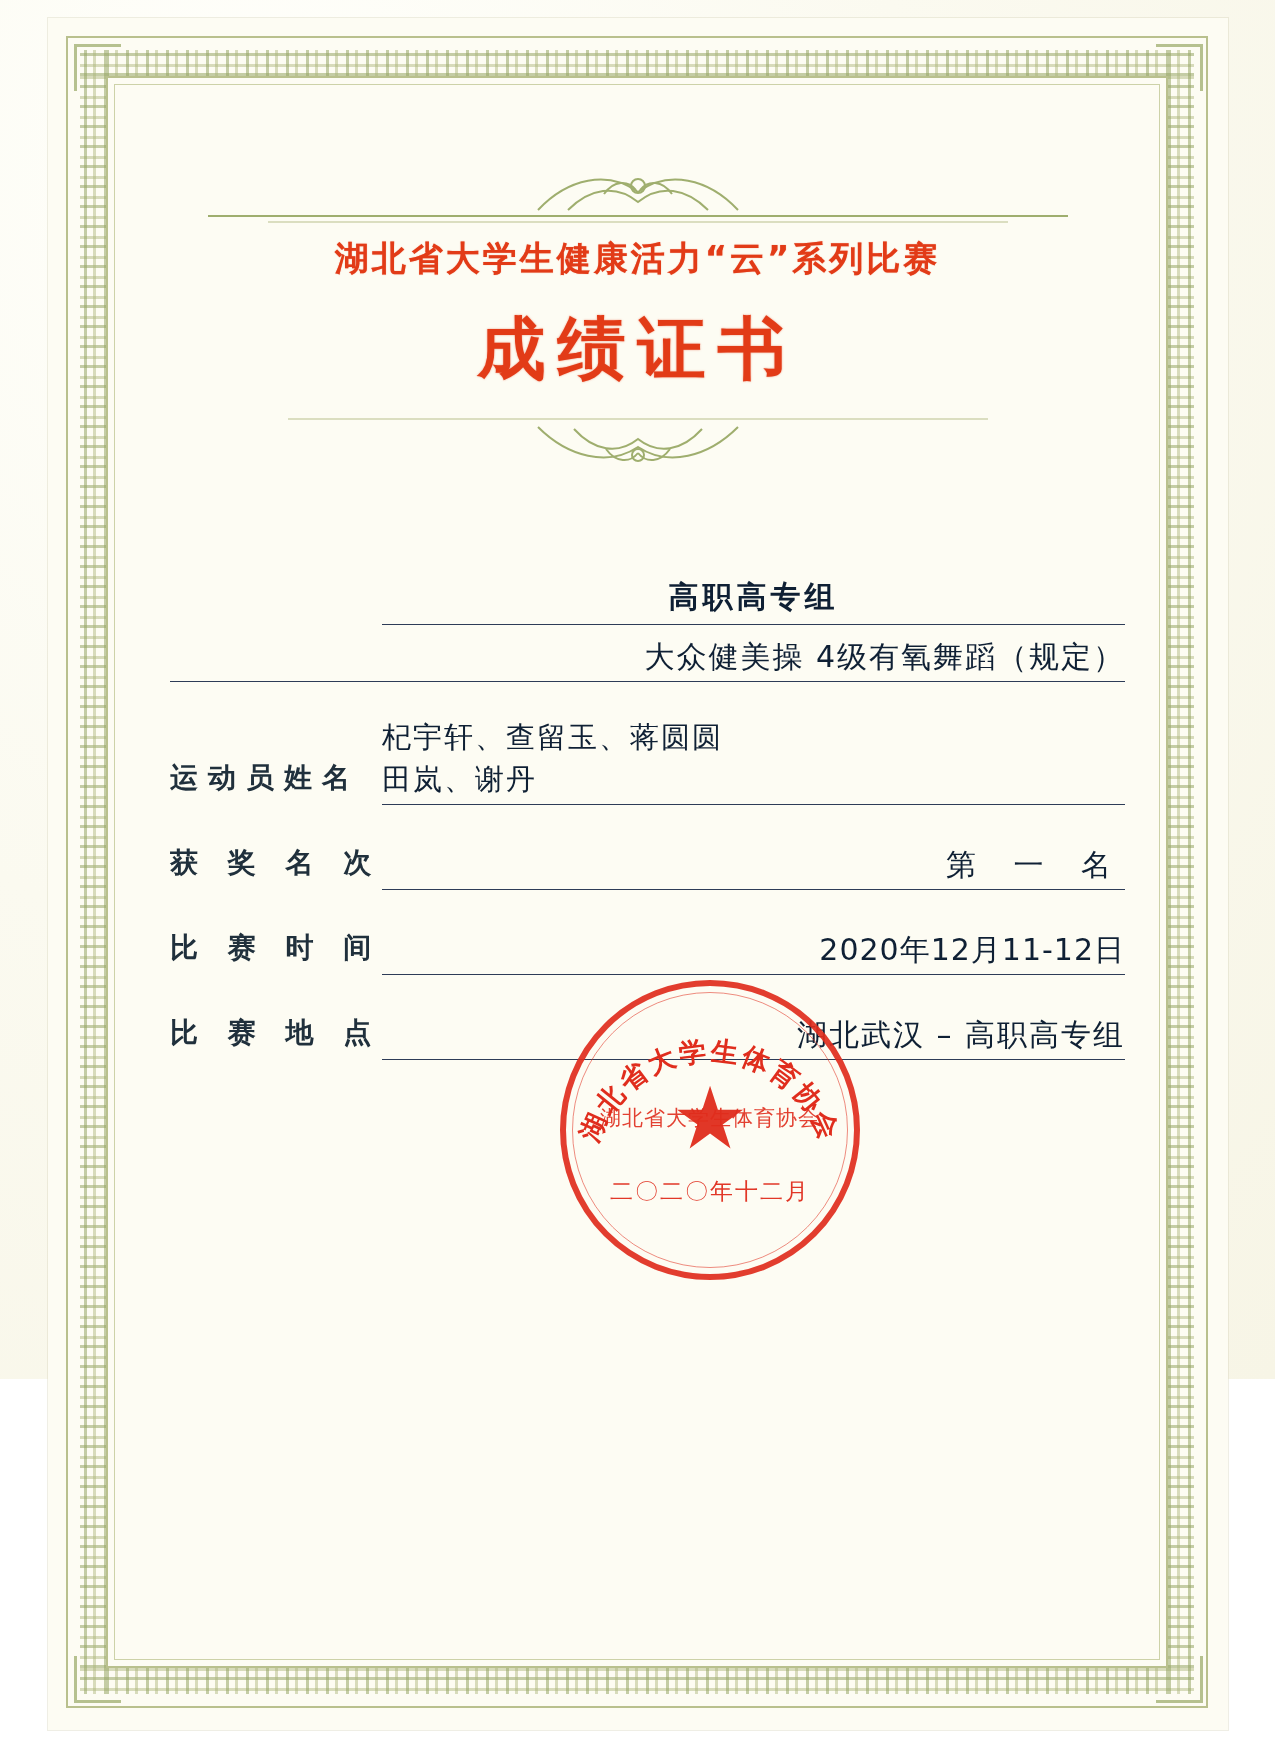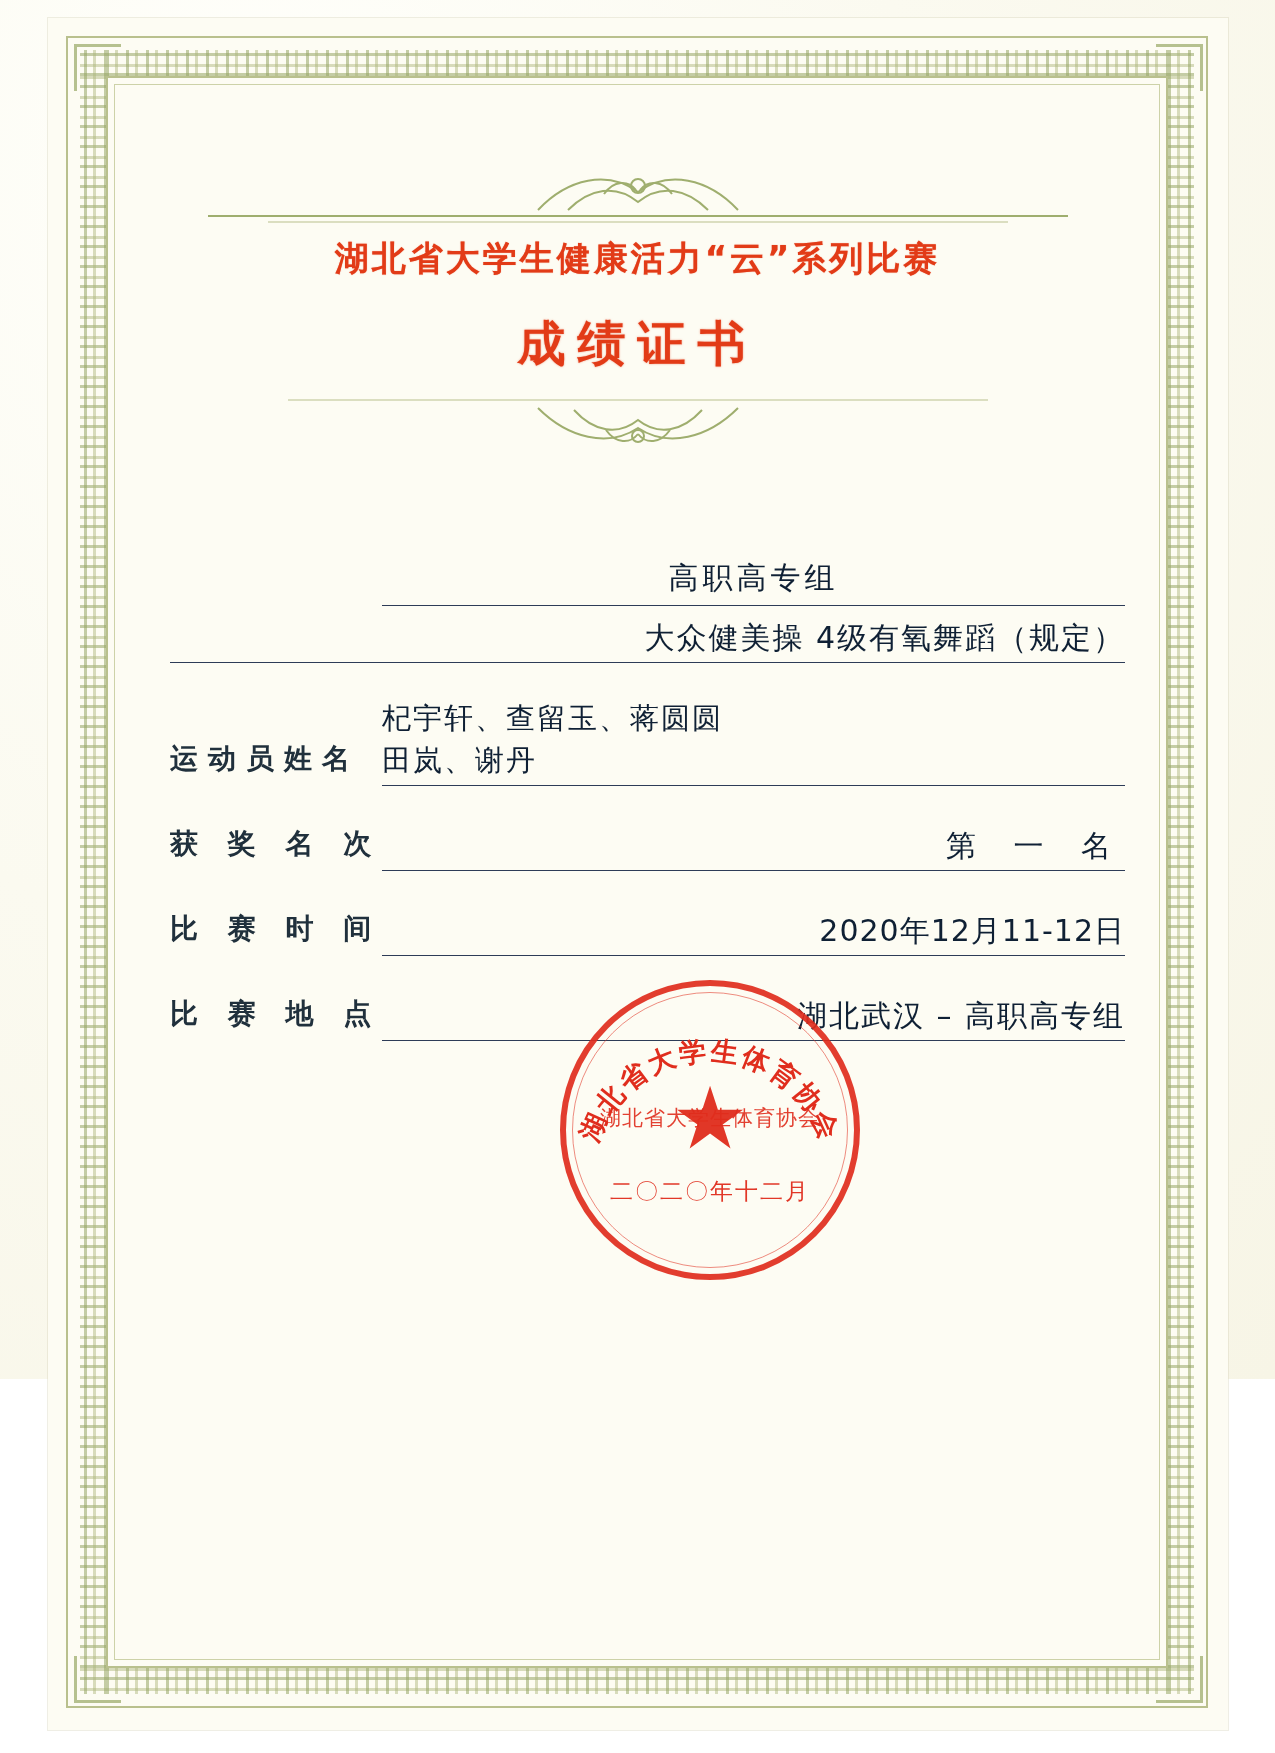--- a/index.html
+++ b/index.html
@@ -134,22 +134,22 @@
     font-family: "DejaVu Sans", "Liberation Sans", sans-serif;
     font-weight: bold;
     letter-spacing: 3px;
   }
   .title-sub {
     font-size: 34px;
     margin-top: 6px;
     text-shadow: 0 0 1px rgba(226,59,23,0.6);
   }
   .title-main {
-    font-size: 48px;
-    margin-top: 30px;
+    font-size: 68px;
+    margin-top: 22px;
     letter-spacing: 12px;
     text-shadow: 0 0 2px rgba(226,59,23,0.55);
   }
 
   
   .fields {
     margin-top: 96px;
     padding-left: 20px;
   }
   .field-row {
@@ -197,21 +197,21 @@
   .group-row .group-value-wrap {
     flex: 1 1 auto;
     border-bottom: 1.5px solid #2d3c57;
     padding-bottom: 6px;
     text-align: center;
   }
   .group-value {
     font-size: 30px;
     color: #0f2034;
     letter-spacing: 4px;
-    font-weight: 400;
+    font-weight: 700;
   }
 
   
   .athletes-wrap {
     flex: 1 1 auto;
     border-bottom: 1.5px solid #2d3c57;
     padding-bottom: 4px;
   }
   .athlete-line {
     font-size: 29px;

